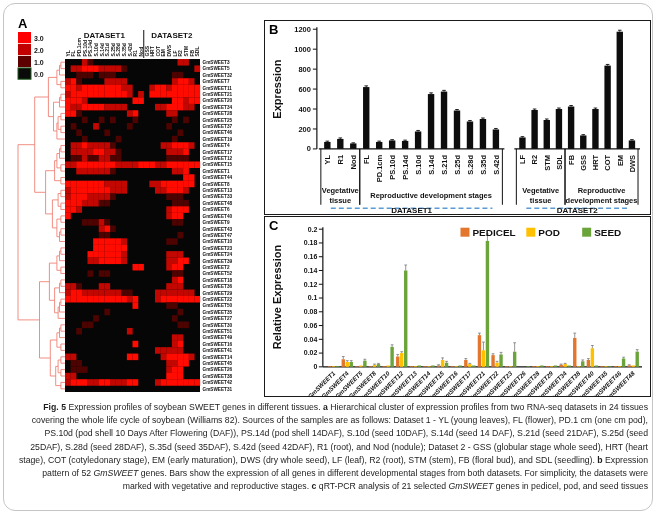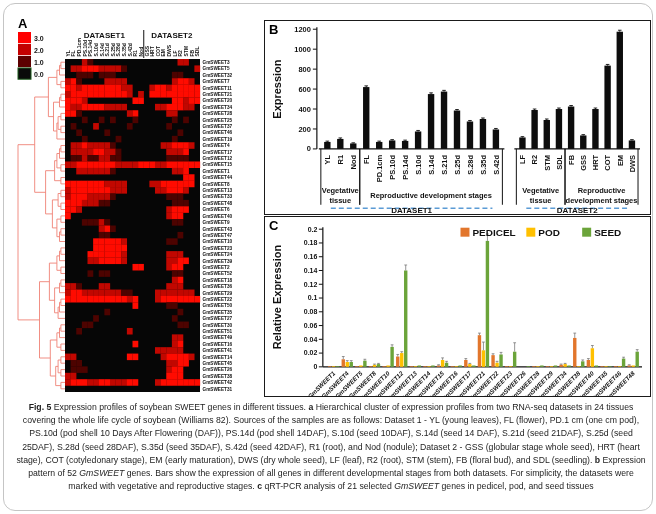--- a/index.html
+++ b/index.html
@@ -16,21 +16,21 @@
   .fw{font-weight:700}
   .it{font-style:italic}
   .f47{font-size:4.7px}
   .f5{font-size:5px}
   .f6{font-size:6.2px}
   .f7{font-size:7px}
   .f75{font-size:7.5px}
   .f8{font-size:8px}
   .f10{font-size:10px}
   .f11{font-size:11px}
-  #caption{position:absolute;left:10px;top:397px;width:634px;font-size:8.7px;line-height:1.52;color:#1d1d1d;text-align:center;}
+  #caption{position:absolute;left:10px;top:397px;width:634px;font-size:8.7px;line-height:1.52;color:#1d1d1d;text-align:right;}
   #caption .b{font-weight:700}
   #caption .i{font-style:italic}
 </style>
 </head>
 <body>
 
 <div class="page">
   <div class="frame">
 
     <div class="panel panelA">

